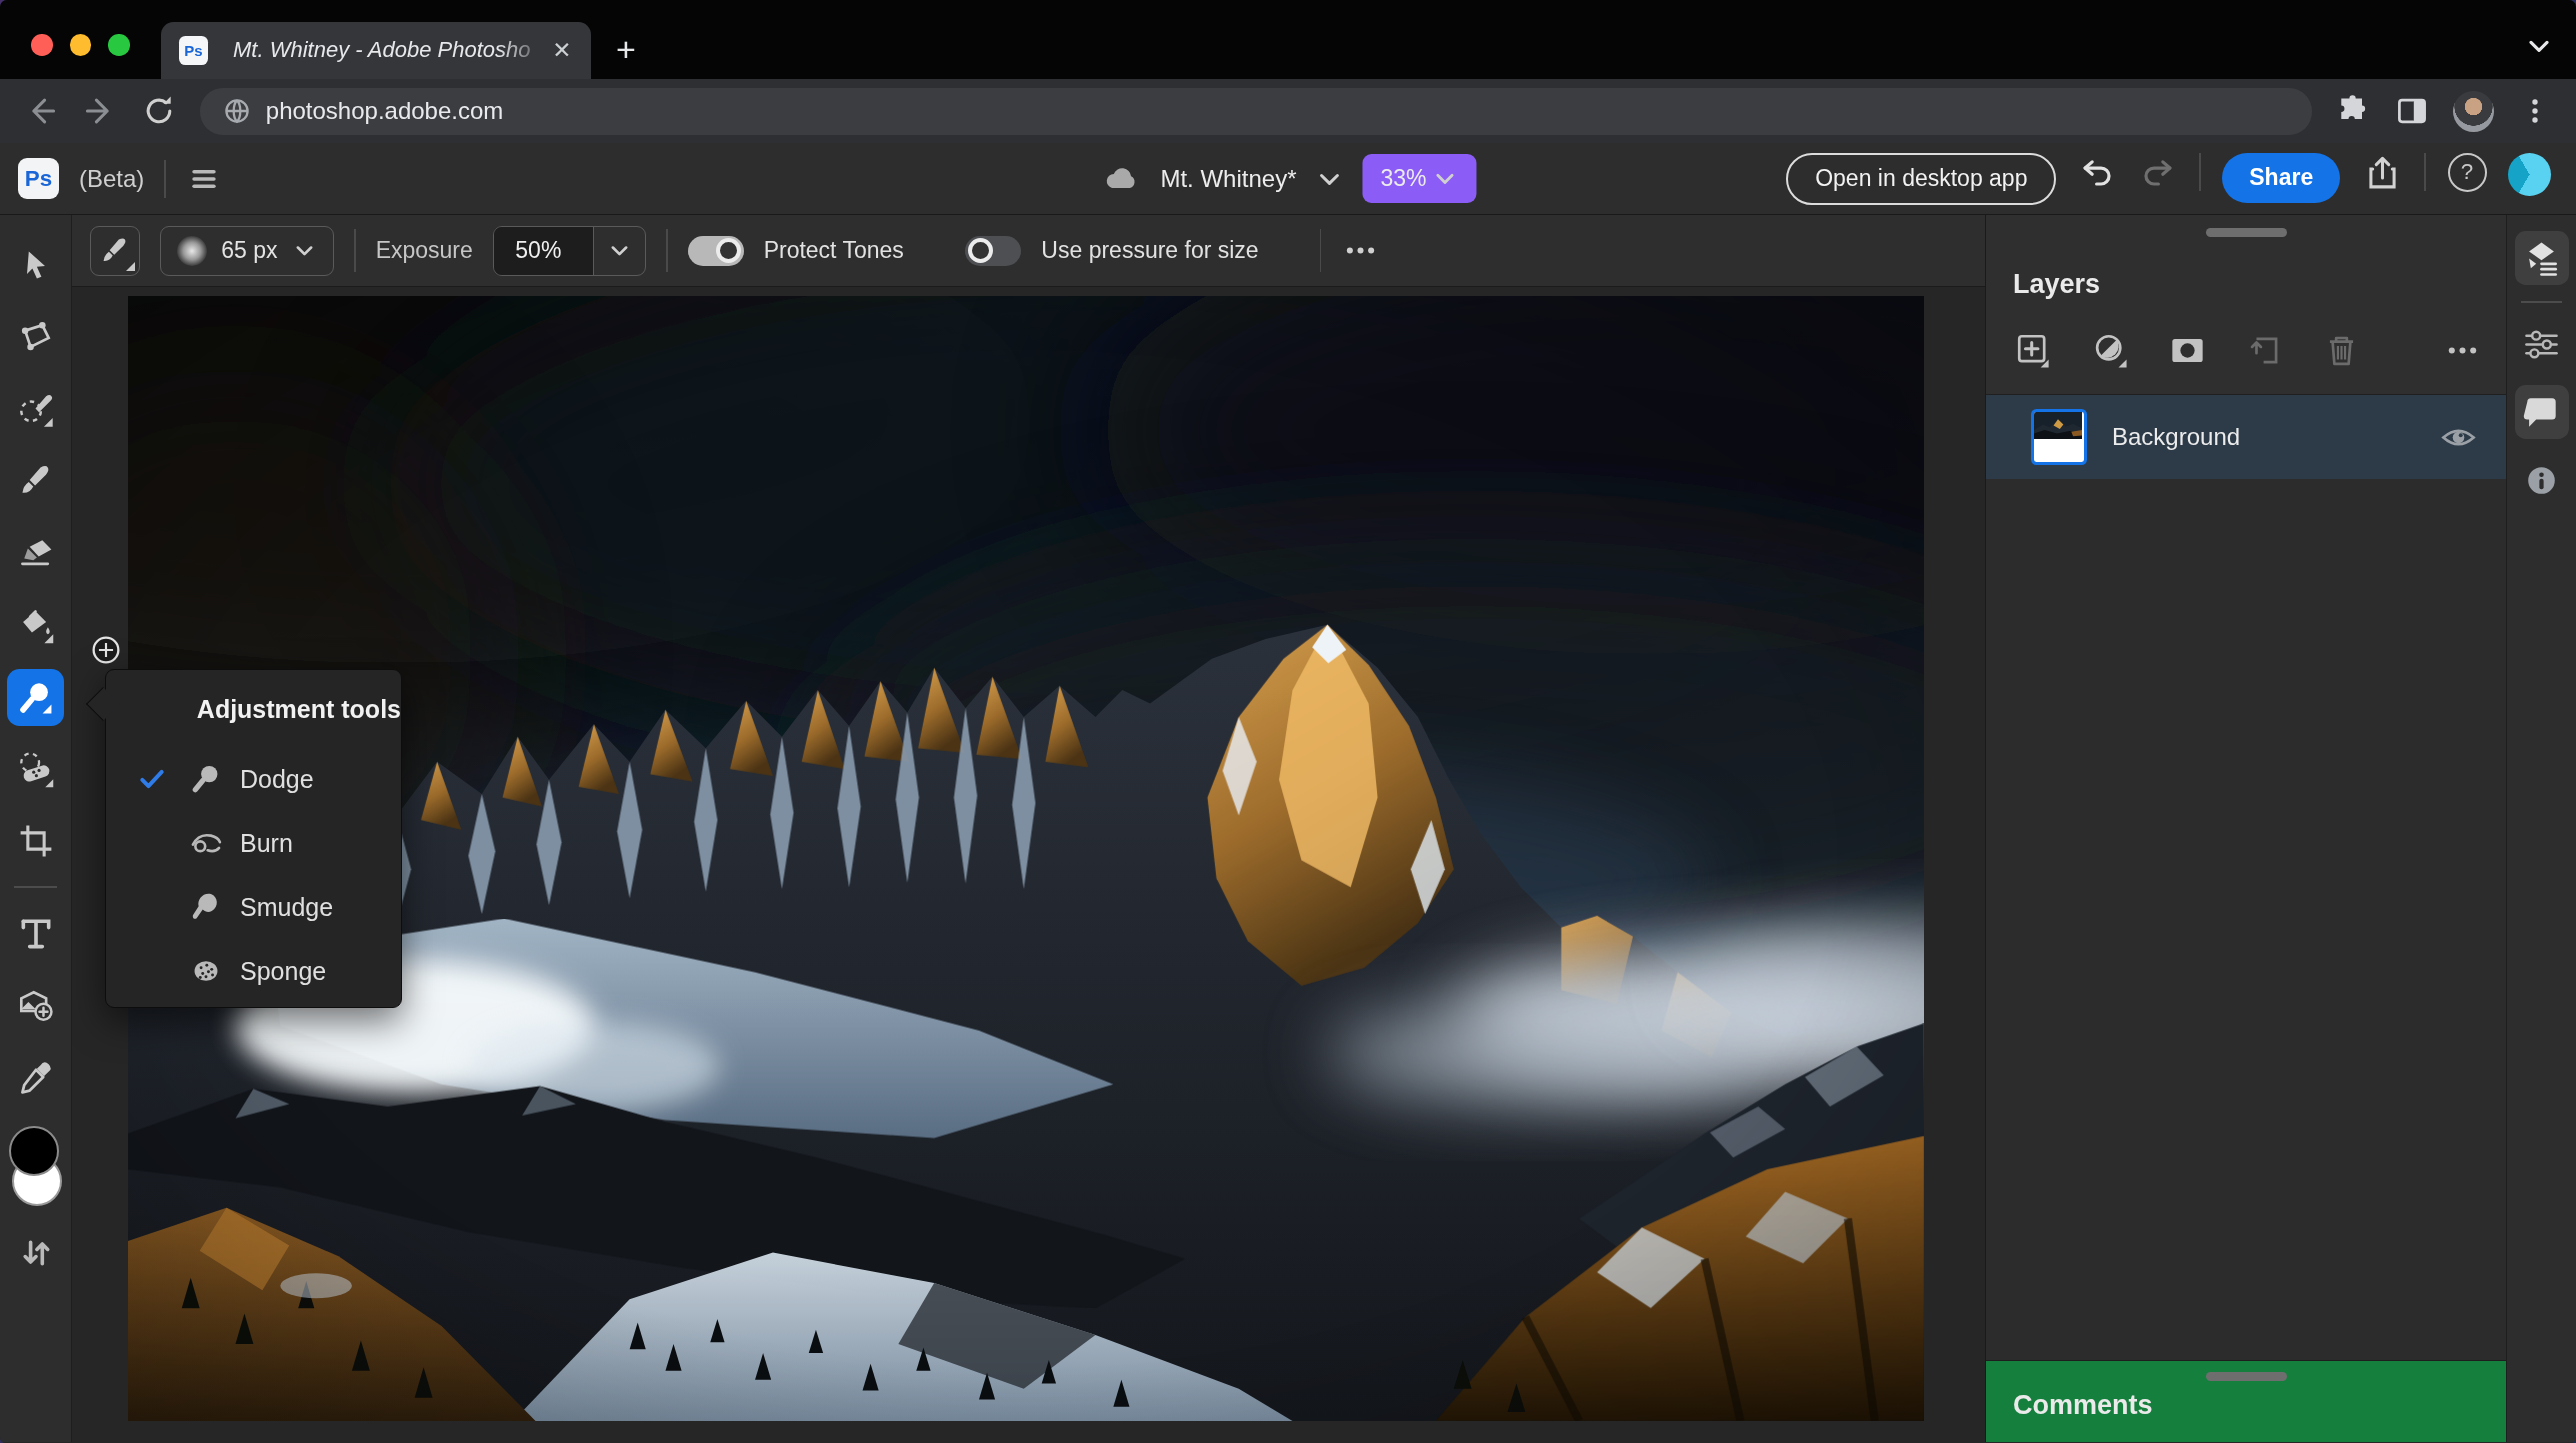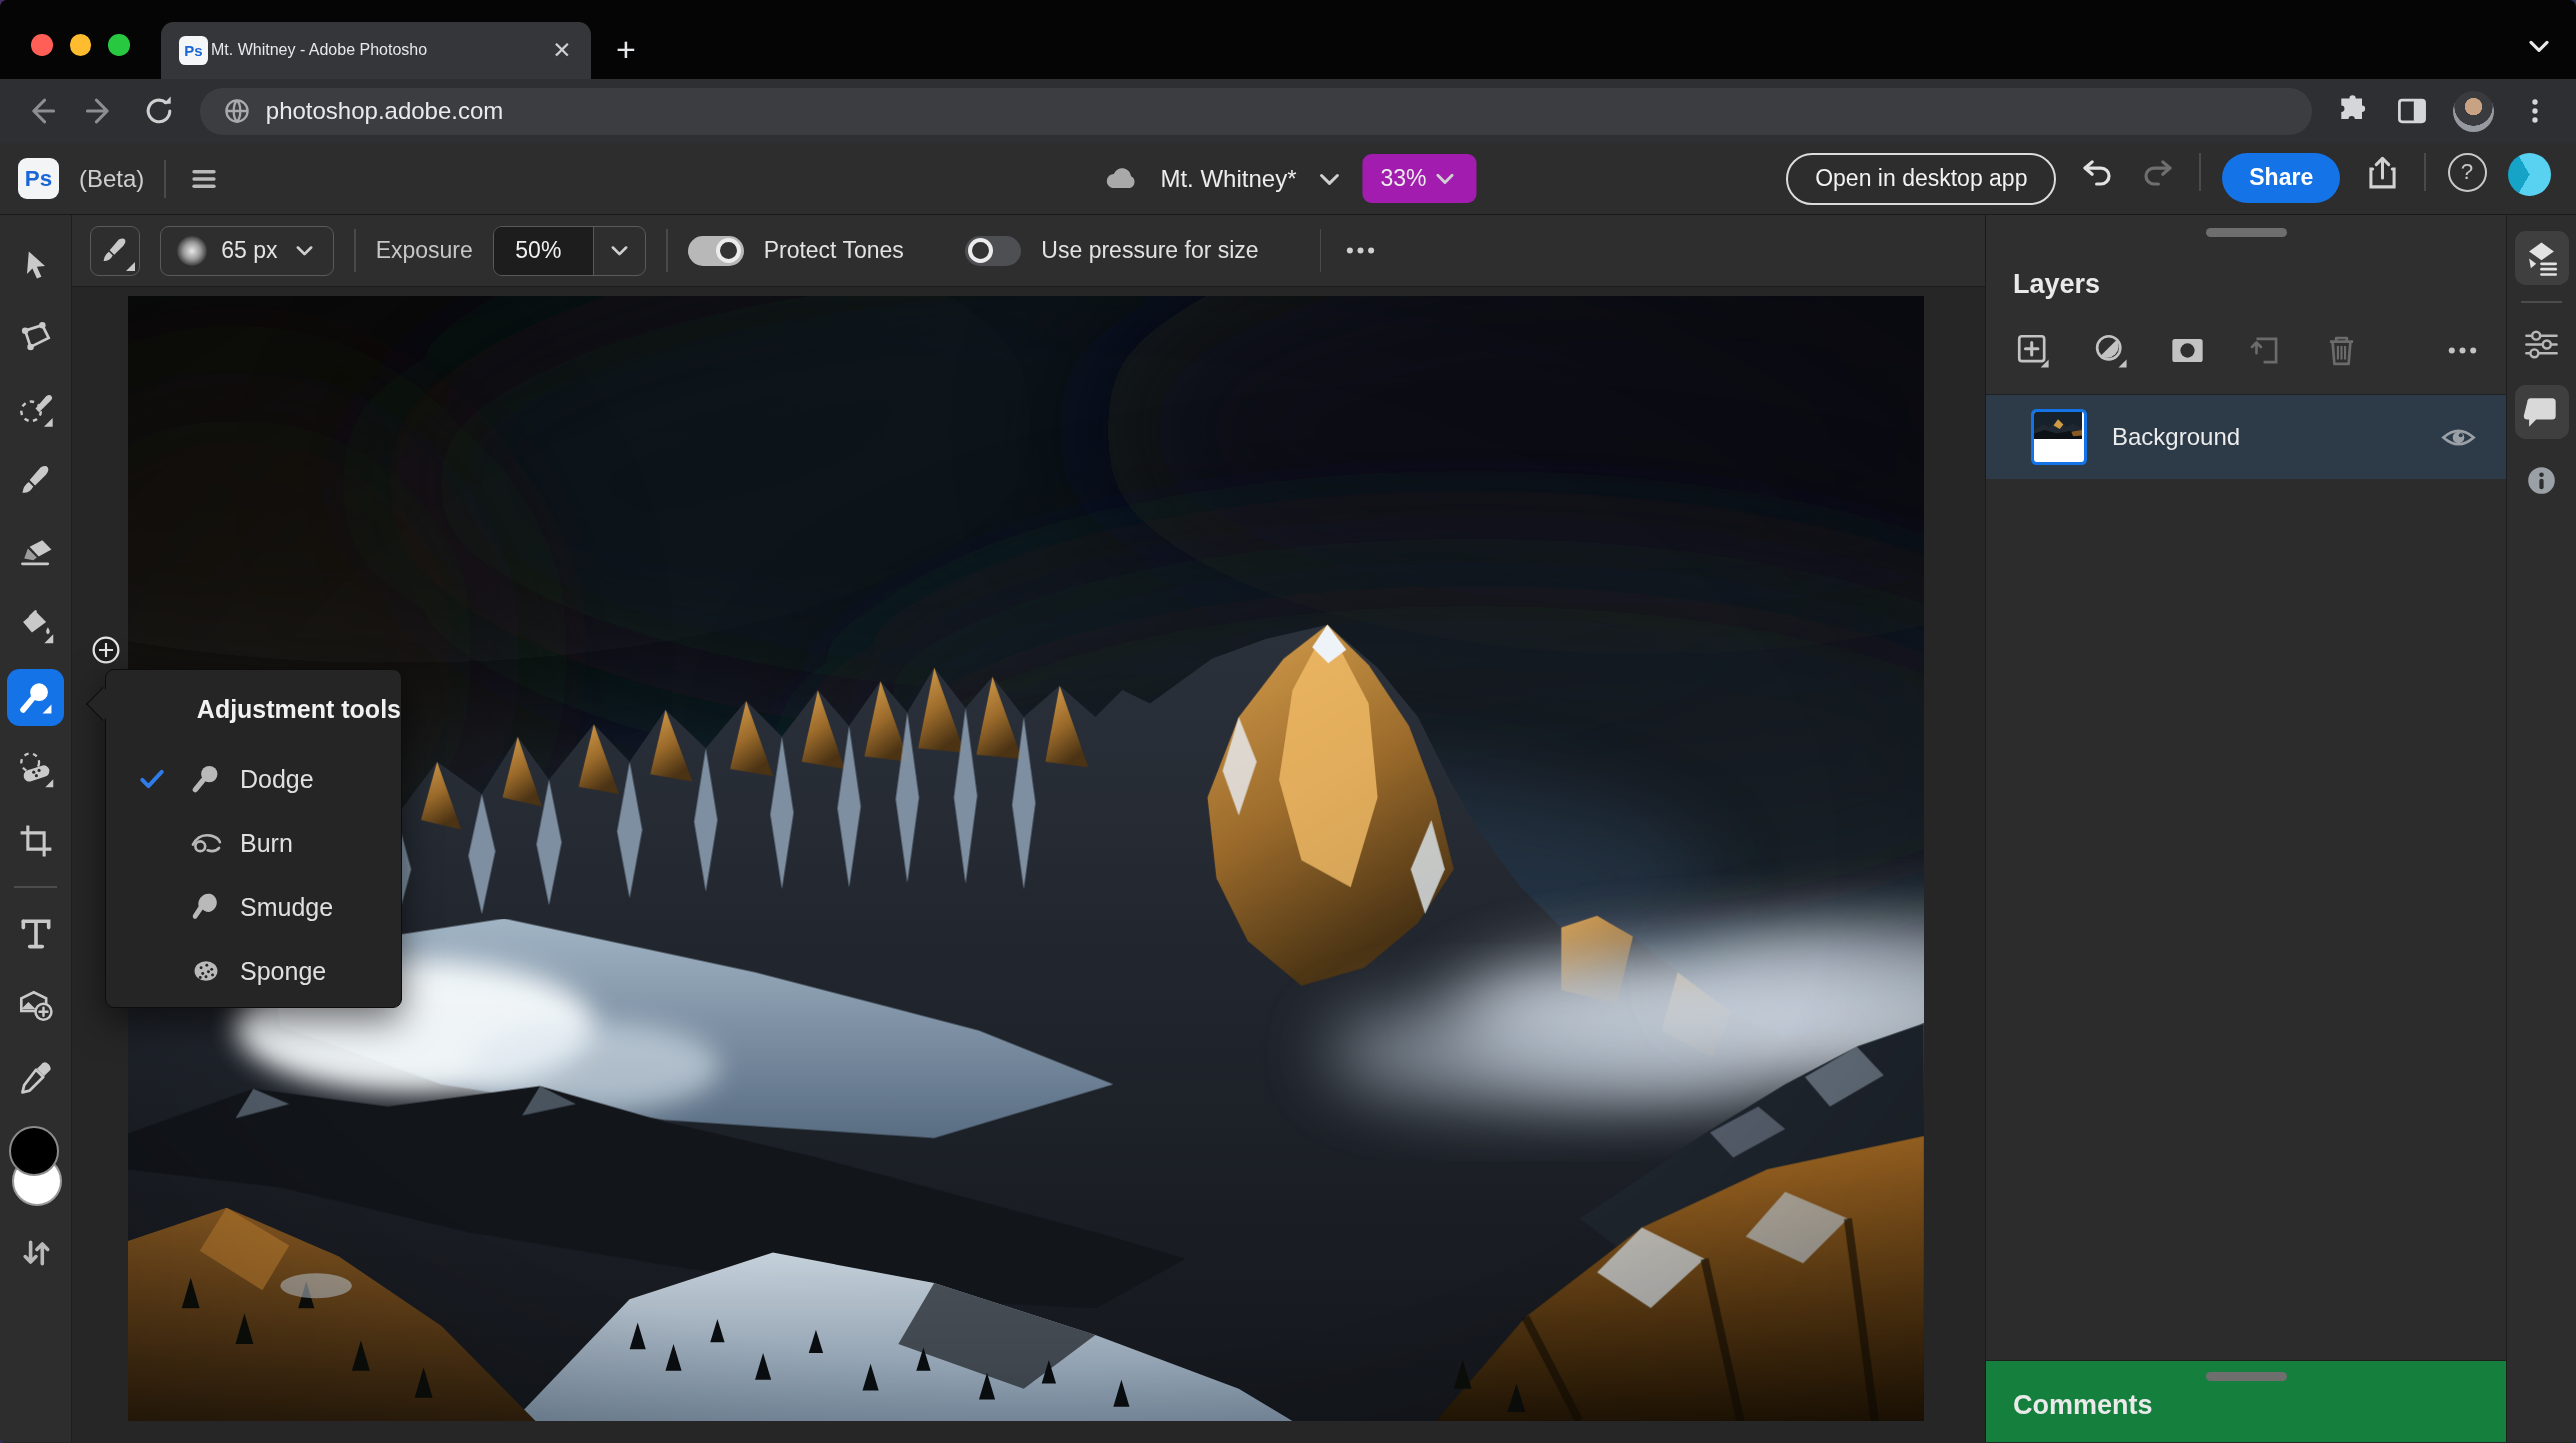--- a/index.html
+++ b/index.html
@@ -14,23 +14,23 @@
 
   
   .titlebar { position:relative; height:79px; background:#050505; }
   .traffic { position:absolute; top:34px; left:31px; display:flex; gap:17px; }
   .light { width:21.5px; height:21.5px; border-radius:50%; }
   .light.red{background:#ff5f57;} .light.yellow{background:#febc2e;} .light.green{background:#28c840;}
   .tab { position:absolute; left:161px; top:21.5px; width:430px; height:57px; background:#35363a;
          border-radius:12.5px 12.5px 0 0; display:flex; align-items:center; padding:0 16px 0 18px; }
   .favicon { width:29px; height:29px; border-radius:6.3px; background:#f4f6f8; color:#1b66d6;
              font-weight:bold; font-size:15px; display:flex; align-items:center; justify-content:center; }
-  .tab-title { margin-left:3px; flex:1; color:#e6e8ea; font-size:16px; white-space:nowrap; overflow:hidden;
+  .tab-title { margin-left:25px; flex:1; color:#e6e8ea; font-size:22px; white-space:nowrap; overflow:hidden;
                -webkit-mask-image:linear-gradient(90deg,#000 84%,transparent);
-               mask-image:linear-gradient(90deg,#000 84%,transparent); }
+               mask-image:linear-gradient(90deg,#000 84%,transparent);font-style:italic; }
   .tab-close { color:#cdd0d3; font-size:23px; line-height:1; padding:1.8px 3.6px; }
   .newtab { position:absolute; left:616px; top:32px; color:#e6e8ea; font-size:34px; font-weight:300; line-height:1; }
   .tabs-chevron { position:absolute; right:21.5px; top:30px; }
 
   
   .urlrow { height:64px; background:#2e2f32; display:flex; align-items:center; padding:0 23px; gap:23px; }
   .navicon { flex:0 0 auto; display:flex; }
   .omnibox { flex:1; height:47px; background:#3c3d41; border-radius:23px; display:flex; align-items:center;
              padding:0 21.5px; gap:14.3px; }
   .url-text { color:#e8eaed; font-size:24px; }
@@ -41,21 +41,21 @@
   .ps-header { height:72px; background:#2d2d2d; border-bottom:1.8px solid #191919;
                display:flex; align-items:center; position:relative; }
   .ps-left { display:flex; align-items:center; gap:20px; padding-left:18px; }
   .ps-logo { width:41px; height:41px; border-radius:9px; background:#f2f4f6; color:#1b66d6;
              font-weight:bold; font-size:22.4px; display:flex; align-items:center; justify-content:center; }
   .beta { color:#cfcfcf; font-size:24px; }
   .vdiv { width:1.8px; height:38px; background:#4a4a4a; }
   .ps-center { position:absolute; left:50%; top:0; height:100%; transform:translateX(-50%);
                display:flex; align-items:center; gap:18px; }
   .doc-title { color:#ececec; font-size:24px; }
-  .zoom-pill { display:flex; align-items:flex-end; gap:5px; background:#a21caf; border-radius:9px;
+  .zoom-pill { display:flex; align-items:flex-end; gap:5px; background:#8b5cf6; border-radius:9px;
                padding:10.7px 18px; color:#ececec; font-size:23px; }
   .ps-right { margin-left:auto; display:flex; gap:21.5px; padding-right:25px; }
   .open-desktop { border:2.2px solid #dcdcdc; border-radius:27px; height:52px; padding:0 27px;
                   color:#f2f2f2; font-size:23px; background:transparent; display:flex; align-items:center; }
   .share-btn { background:#1473e6; border:0; border-radius:25px; height:50px; padding:0 27px;
                color:#fff; font-size:23px; font-weight:bold; display:flex; align-items:center; }
   .help-circle { width:39px; height:39px; border-radius:50%; border:2.7px solid #c8c8c8; color:#c8c8c8;
                  font-size:22.4px; display:flex; align-items:center; justify-content:center; }
   .avatar-ps { width:43px; height:43px; border-radius:50%;
                background:conic-gradient(from 210deg,#15a3c7 0 120deg,#59d2f1 0 360deg); }

